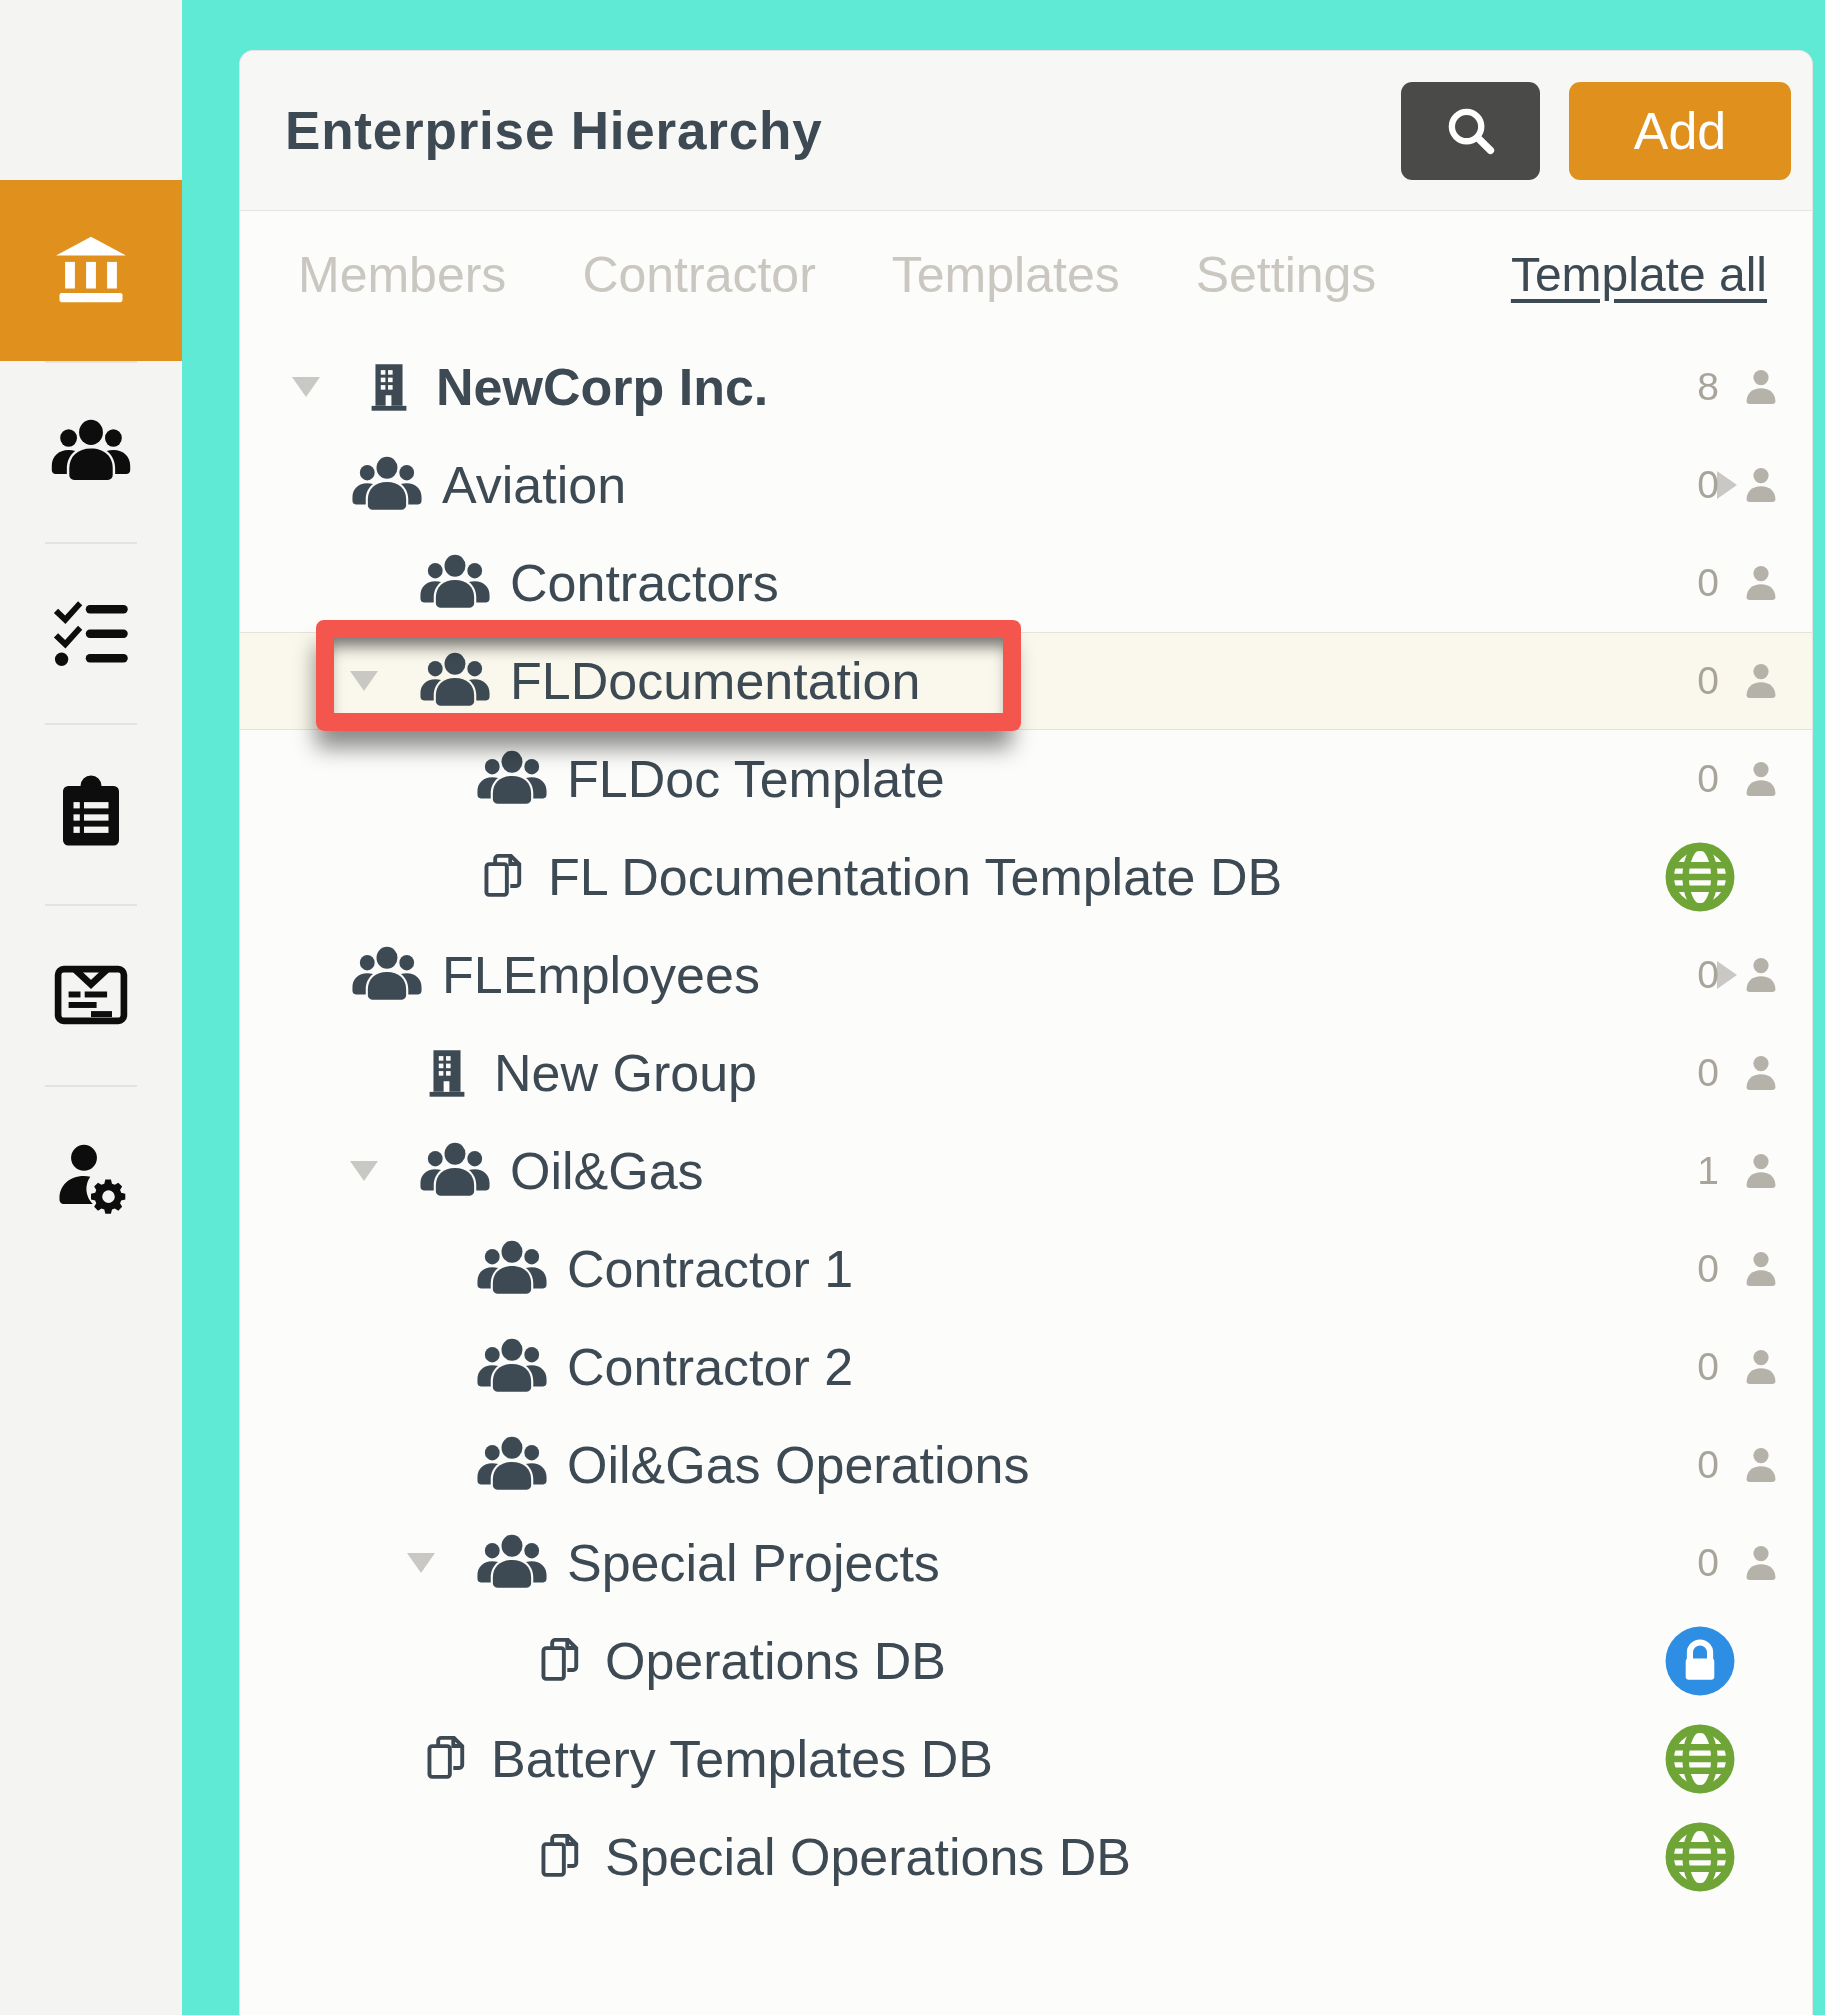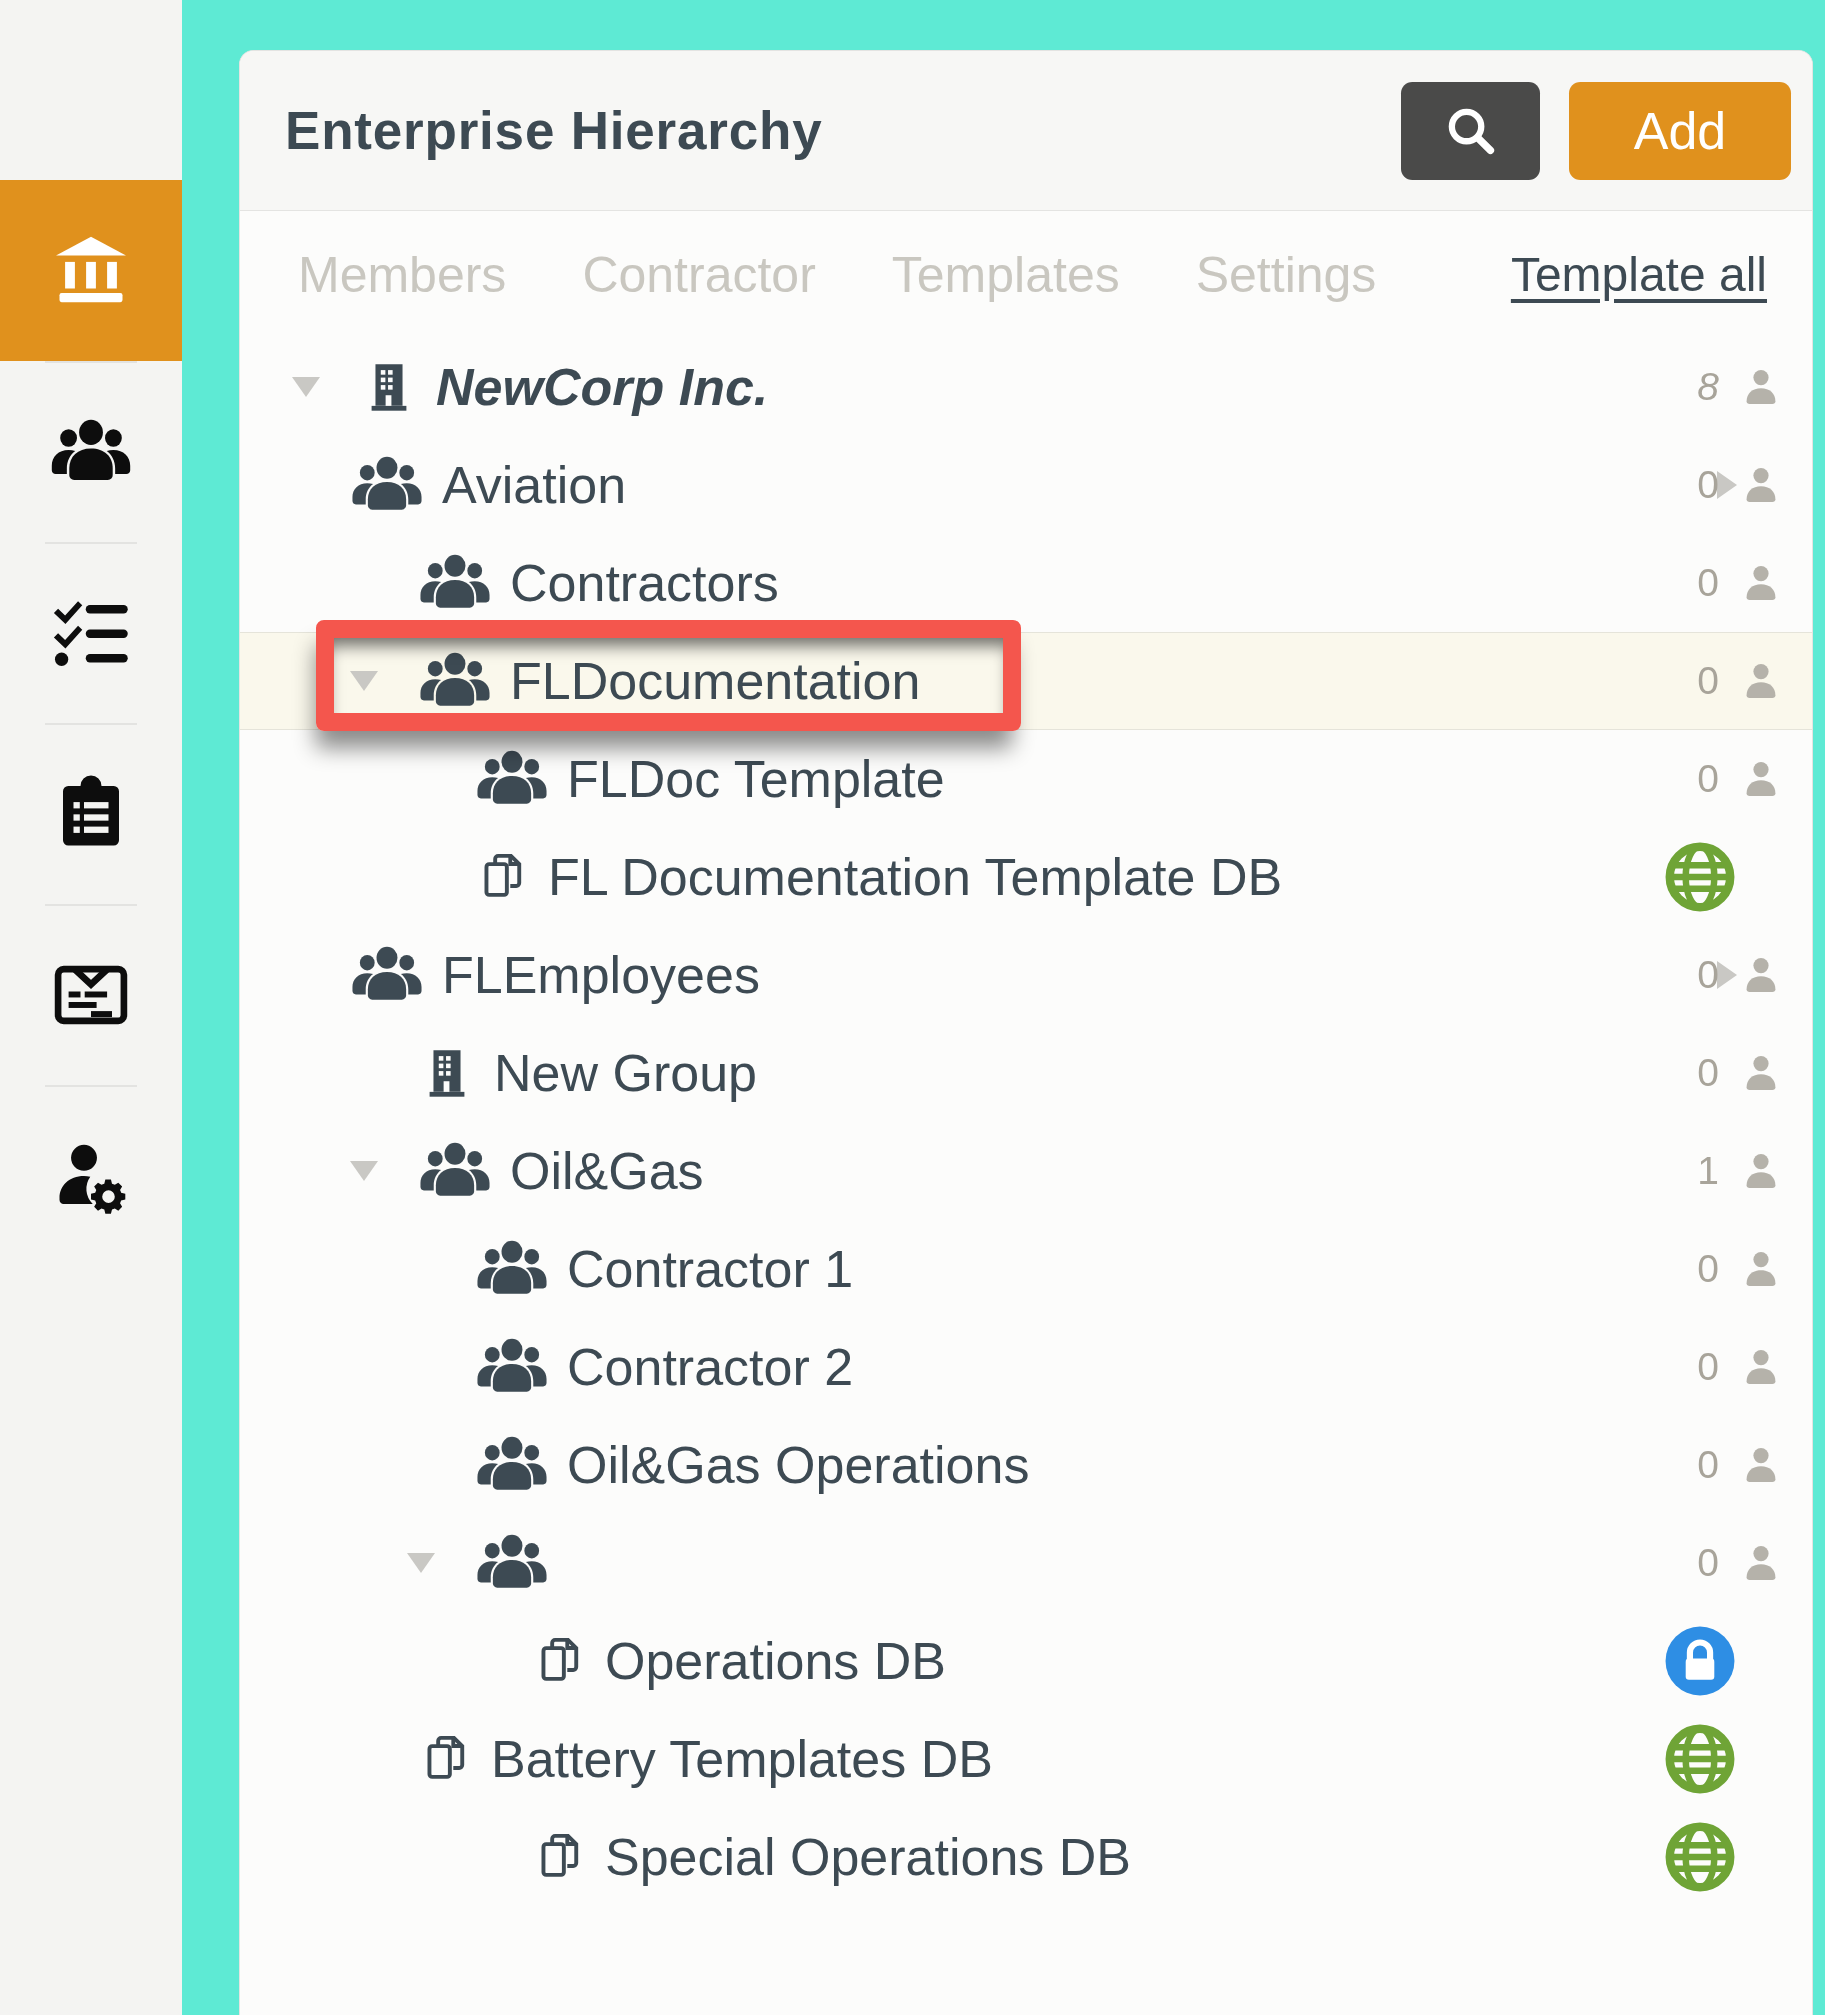--- a/index.html
+++ b/index.html
@@ -32,21 +32,21 @@
 
   
   .tabs-row { height:127px; display:flex; align-items:center; padding:0 45px 0 58px; }
   .tab { font-size:50px; color:var(--text-muted); margin-right:76px; cursor:default; }
   .collapse-all { margin-left:auto; font-size:48px; color:var(--text-dark); text-decoration:underline;
                   text-underline-offset:8px; cursor:pointer; }
 
   
   .tree { position:relative; }
   .row { position:relative; height:98px; display:flex; align-items:center; color:var(--text-dark); }
-  .row.lvl0 { padding-left:52px;font-style:italic; }
+  .row.lvl0 { padding-left:52px; }
   .row.lvl1 { padding-left:110px; }
   .row.lvl2 { padding-left:167px; }
   .row.lvl3 { padding-left:224px; }
   .row.hl { background:var(--row-highlight); border-top:1.6px solid #e5e4da; border-bottom:1.6px solid #e5e4da; }
   .caret { width:68px; display:flex; align-items:center; flex:0 0 68px; }
   .caret.down i { width:0; height:0; border-left:14.5px solid transparent; border-right:14.5px solid transparent;
                   border-top:20px solid #c9c8c4; }
   .caret.right i { width:0; height:0; border-top:14.5px solid transparent; border-bottom:14.5px solid transparent;
                    border-left:20px solid #c9c8c4; }
   .nico { flex:0 0 auto; color:var(--text-dark); }
@@ -381,20 +381,21 @@
             </svg>
           </span>
         </div>
         <div class="row lvl2">
           <span class="caret down">
             <i></i>
           </span>
           <svg class="nico group" viewBox="0 0 24 24">
             <use href="#group"></use>
           </svg>
+          <span class="lbl">Special Projects</span>
           <span class="right">
             <span class="count">0</span>
             <svg class="pico" viewBox="0 0 24 24">
               <use href="#person"></use>
             </svg>
           </span>
         </div>
         <div class="row lvl3">
           <span class="caret none"></span>
           <svg class="nico copy" viewBox="0 0 24 24">

